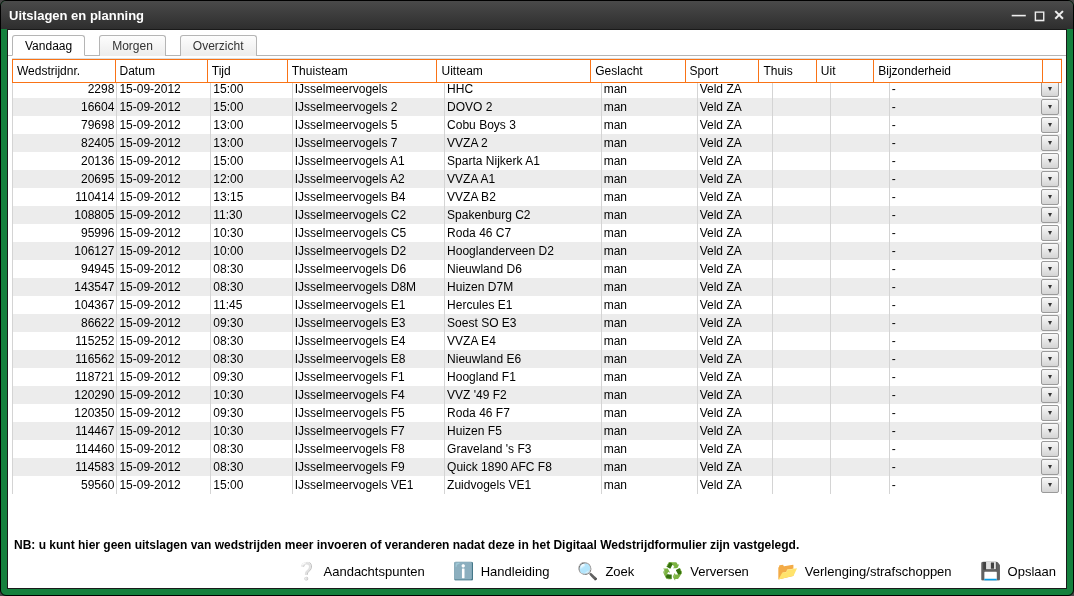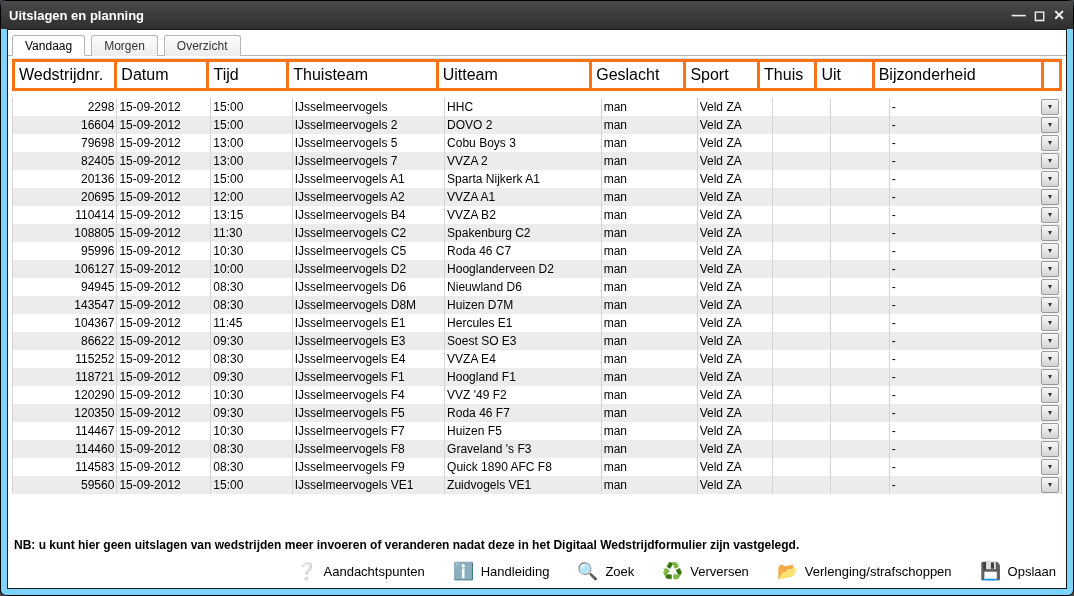--- a/index.html
+++ b/index.html
@@ -1,53 +1,53 @@
 <!DOCTYPE html>
 <html><head>
 <meta charset="utf-8">
 <style>
   * { box-sizing: border-box; }
   html, body { margin: 0; padding: 0; height: 100%; font-family: "Segoe UI", Tahoma, sans-serif; font-size: 12px; background: #555; }
   .window {
-    width: 1074px; height: 596px; background: #7dd3fc; border: 1px solid #000;
+    width: 1074px; height: 596px; background: #15803d; border: 1px solid #000;
     border-radius: 6px; display: flex; flex-direction: column; overflow: hidden;
     box-shadow: 0 0 8px rgba(0,0,0,.6);
   }
   .titlebar {
     height: 28px; background: linear-gradient(#4a4a4a,#2e2e2e);
     display: flex; align-items: center; padding: 0 8px; color: #fff; font-weight: bold;
   }
   .titlebar .title { flex: 1; font-size: 13px; }
   .win-controls { display: flex; gap: 8px; align-items: center; }
   .win-controls span { color: #eee; font-size: 14px; cursor: pointer; user-select: none; }
   .client {
     flex: 1; margin: 0 6px 6px 6px; background: #fff; border: 1px solid #1a1a1a;
     display: flex; flex-direction: column; overflow: hidden;
   }
   .tabs {
-    display: flex; gap: 4px; padding: 4px 4px 0 4px; background: #fff; border-bottom: 1px solid #b5b5b5;
+    display: flex; gap: 12px; padding: 4px 4px 0 4px; background: #fff; border-bottom: 1px solid #b5b5b5;
   }
   .tab {
     padding: 3px 12px 2px 12px; border: 1px solid #b5b5b5; border-bottom: none;
     background: linear-gradient(#fdfdfd,#ececec); border-radius: 3px 3px 0 0;
     margin-right: 2px; font-size: 12px; cursor: pointer; position: relative; top: 1px;
   }
   .tab.active {
     background: #fff; font-weight: normal; border-bottom: 1px solid #fff;
     z-index: 2;
   }
   .tab:not(.active) { color: #333; text-align: center; }
   .grid-wrap {
     flex: 1; overflow: hidden; display: flex; flex-direction: column; border-top: 1px solid #dcdcdc;
     margin: 2px 4px 0 4px;
   }
   table { border-collapse: collapse; width: 100%; table-layout: fixed; }
   thead th {
     background: #fff; font-weight: normal; text-align: left;
-    border: 3px solid #f97316; padding: 4px 4px; font-size: 16px; position: sticky; top:0;
+    border: 1px solid #f97316; padding: 4px 4px; font-size: 12px; position: sticky; top:0;
     white-space: nowrap; overflow: hidden;
   }
   tbody td {
     border-left: 1px solid #d4d4d4; border-right: 1px solid #d4d4d4;
     padding: 1px 2px; font-size: 12px; height: 18px; line-height: 16px;
     white-space: nowrap; overflow: hidden; text-overflow: clip;
   }
   tbody tr:nth-child(odd)  { background: #ffffff; }
   tbody tr:nth-child(even) { background: #ececec; }
   tbody tr td:first-child { text-align: right; padding-right: 2px; }
@@ -409,20 +409,37 @@
                   <td></td>
                   <td></td>
                   <td>
                     <div class="bijcell">
                       <span class="bijval">-</span>
                       <span class="dd">▾</span>
                     </div>
                   </td>
                 </tr>
                 <tr>
+                  <td>116562</td>
+                  <td>15-09-2012</td>
+                  <td>08:30</td>
+                  <td>IJsselmeervogels E8</td>
+                  <td>Nieuwland E6</td>
+                  <td>man</td>
+                  <td>Veld ZA</td>
+                  <td></td>
+                  <td></td>
+                  <td>
+                    <div class="bijcell">
+                      <span class="bijval">-</span>
+                      <span class="dd">▾</span>
+                    </div>
+                  </td>
+                </tr>
+                <tr>
                   <td>118721</td>
                   <td>15-09-2012</td>
                   <td>09:30</td>
                   <td>IJsselmeervogels F1</td>
                   <td>Hoogland F1</td>
                   <td>man</td>
                   <td>Veld ZA</td>
                   <td></td>
                   <td></td>
                   <td>

